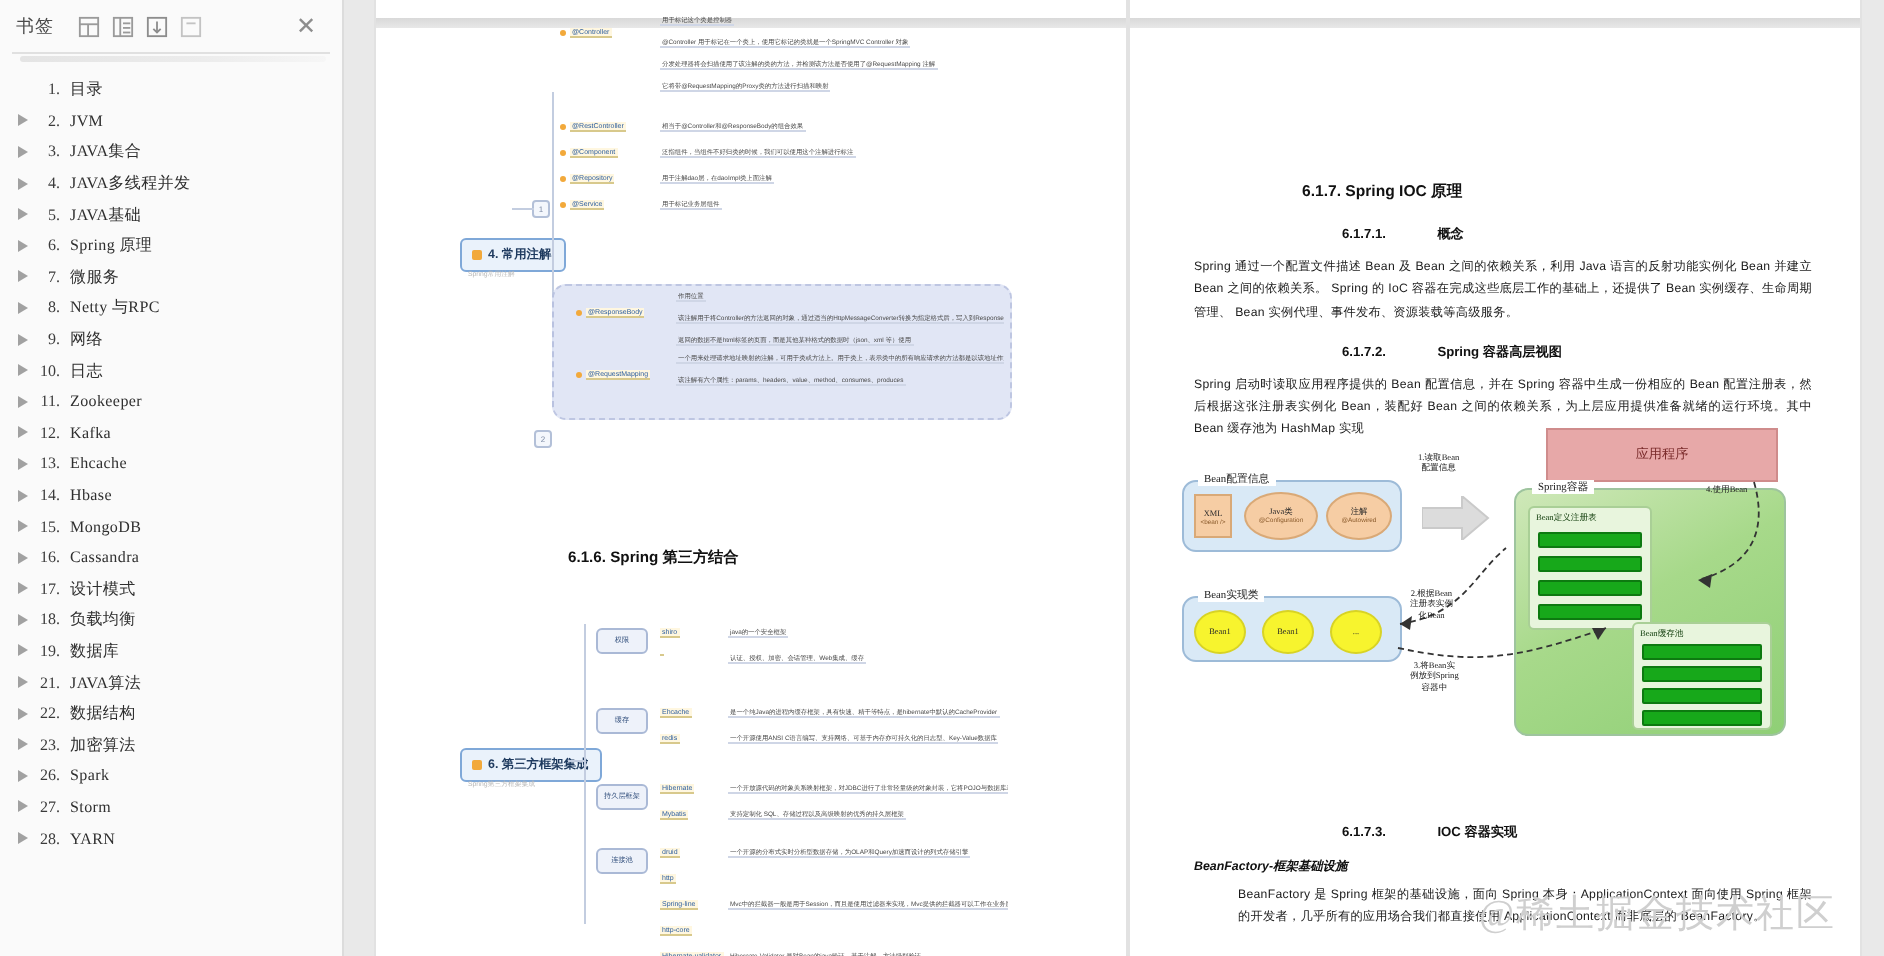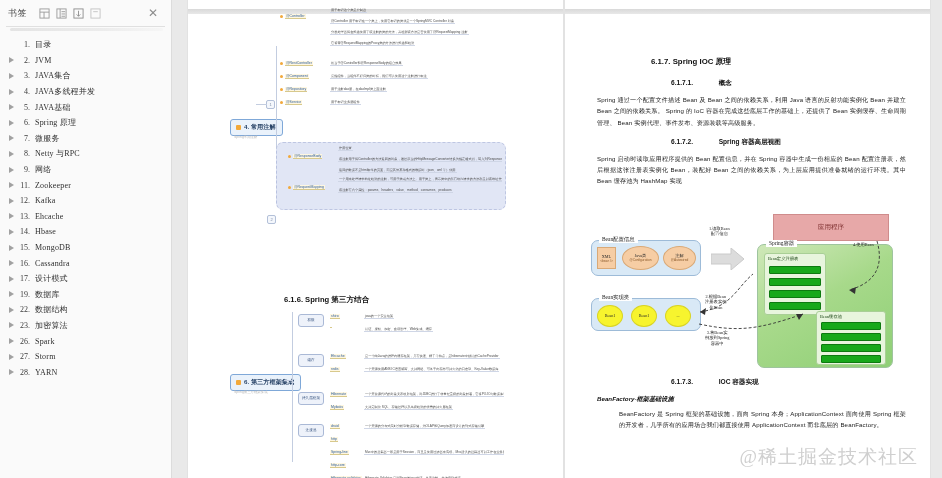--- a/index.html
+++ b/index.html
@@ -168,21 +168,21 @@
     font-size:4px;color:#7f8da6;
   }
   .sec-head {
     position:absolute;
     font-size:7.6px; font-weight:bold; color:#111;
     font-family:"Liberation Sans","DejaVu Sans",sans-serif;
     white-space:nowrap;
   }
 
   
-  .doc { position:absolute; left:32px; right:24px; }
+  .doc { position:absolute; left:32px; right:24px;margin-top:34px; }
   .h3 {
     font-size:7.8px; font-weight:bold; color:#111;
     margin-bottom:12px; text-align:left; padding-left:54px;
   }
   .h4 {
     font-size:6.6px; font-weight:bold; color:#111;
     padding-left:74px; margin:10px 0 6px;
   }
   .h4 .gap { display:inline-block; width:22px; }
   .para {
@@ -402,20 +402,29 @@
           </span>
           <span class="bm-num">9.</span>
           <span class="bm-label">网络</span>
         </div>
         <div class="bm-row">
           <span class="bm-arrow">
             <svg width="5" height="6" viewBox="0 0 5 6">
               <polygon points="0,0 5,3 0,6" fill="#6b6b6b"></polygon>
             </svg>
           </span>
+          <span class="bm-num">10.</span>
+          <span class="bm-label">日志</span>
+        </div>
+        <div class="bm-row">
+          <span class="bm-arrow">
+            <svg width="5" height="6" viewBox="0 0 5 6">
+              <polygon points="0,0 5,3 0,6" fill="#6b6b6b"></polygon>
+            </svg>
+          </span>
           <span class="bm-num">11.</span>
           <span class="bm-label">Zookeeper</span>
         </div>
         <div class="bm-row">
           <span class="bm-arrow">
             <svg width="5" height="6" viewBox="0 0 5 6">
               <polygon points="0,0 5,3 0,6" fill="#6b6b6b"></polygon>
             </svg>
           </span>
           <span class="bm-num">12.</span>
@@ -465,22 +474,40 @@
           </span>
           <span class="bm-num">17.</span>
           <span class="bm-label">设计模式</span>
         </div>
         <div class="bm-row">
           <span class="bm-arrow">
             <svg width="5" height="6" viewBox="0 0 5 6">
               <polygon points="0,0 5,3 0,6" fill="#6b6b6b"></polygon>
             </svg>
           </span>
+          <span class="bm-num">18.</span>
+          <span class="bm-label">负载均衡</span>
+        </div>
+        <div class="bm-row">
+          <span class="bm-arrow">
+            <svg width="5" height="6" viewBox="0 0 5 6">
+              <polygon points="0,0 5,3 0,6" fill="#6b6b6b"></polygon>
+            </svg>
+          </span>
           <span class="bm-num">19.</span>
           <span class="bm-label">数据库</span>
+        </div>
+        <div class="bm-row">
+          <span class="bm-arrow">
+            <svg width="5" height="6" viewBox="0 0 5 6">
+              <polygon points="0,0 5,3 0,6" fill="#6b6b6b"></polygon>
+            </svg>
+          </span>
+          <span class="bm-num">21.</span>
+          <span class="bm-label">JAVA算法</span>
         </div>
         <div class="bm-row">
           <span class="bm-arrow">
             <svg width="5" height="6" viewBox="0 0 5 6">
               <polygon points="0,0 5,3 0,6" fill="#6b6b6b"></polygon>
             </svg>
           </span>
           <span class="bm-num">22.</span>
           <span class="bm-label">数据结构</span>
         </div>
@@ -615,21 +642,21 @@
               </div>
               <div class="mm-node" style="left: 150px; top: 188px; max-width: 164px; overflow: hidden;">
                 <span class="mm-txt">该注解有六个属性：params、headers、value、method、consumes、produces</span>
               </div>
             </div>
           <div class="mm-sq" style="left:79px;top:215px;">
             <span>2</span>
           </div>
         </div>
 
-        <div class="sec-head" style="left:96px;top:295px;">6.1.6. Spring 第三方结合</div>
+        <div class="sec-head" style="left:96px;top:274px;">6.1.6. Spring 第三方结合</div>
 
         <div class="mm" style="left:0;top:300px;width:375px;height:178px;">
           <div class="mm-label" style="left:42px;top:74px;">
             <span class="dot"></span>
             <span>6. 第三方框架集成</span>
           </div>
           <div class="mm-sub" style="left:46px;top:90px;">Spring第三方框架集成</div>
           <div class="mm-conn" style="left:104px;top:12px;width:1px;height:150px;"></div>
           <div class="mm-conn" style="left:96px;top:80px;width:9px;height:1px;"></div>
           <div id="mm-bottom-groups">

